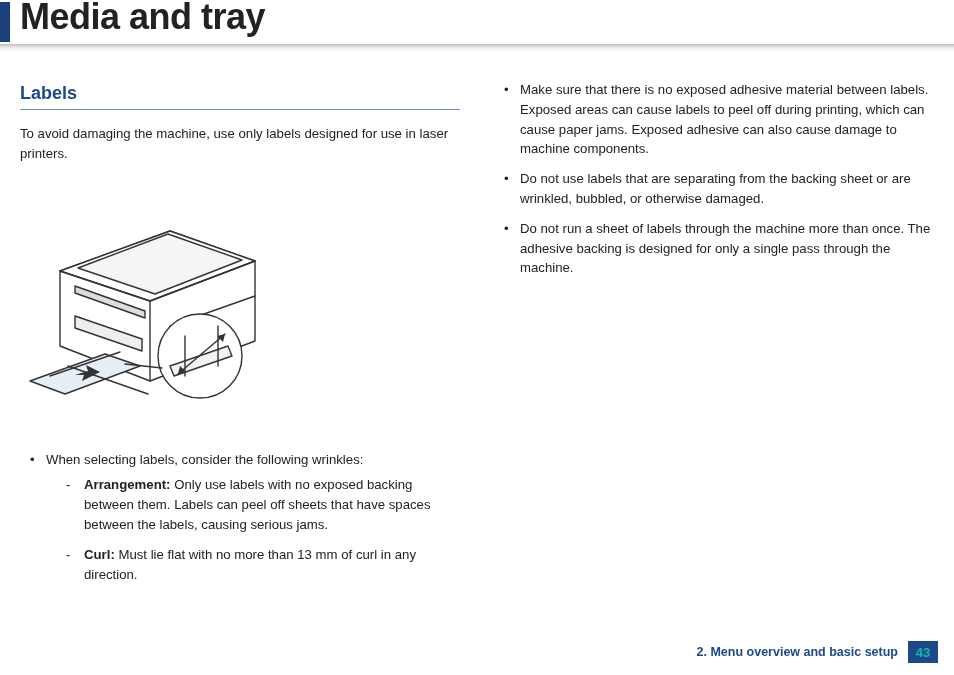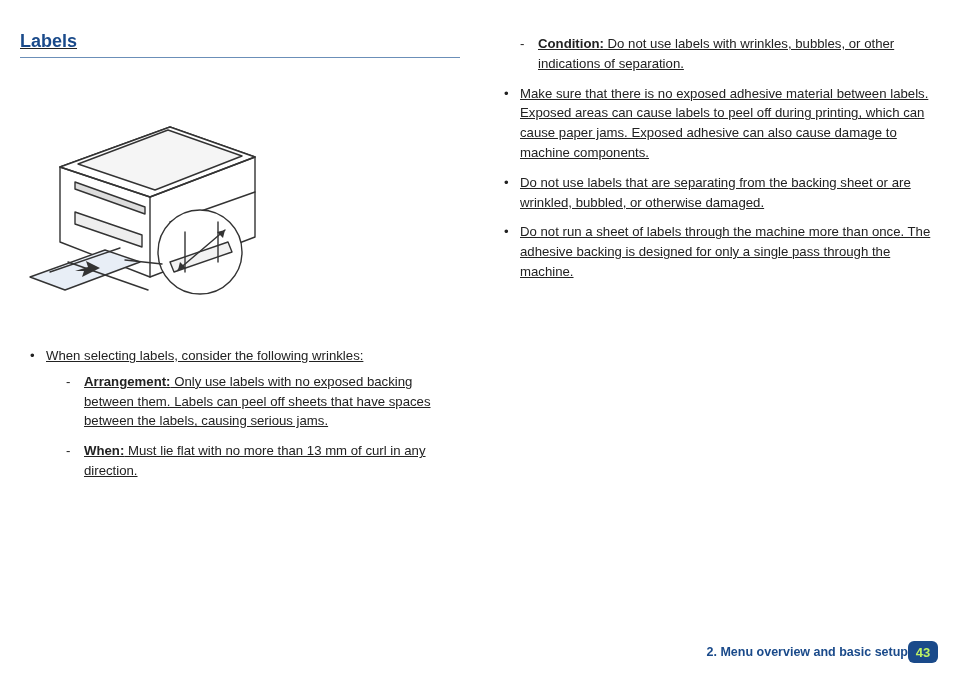--- a/index.html
+++ b/index.html
@@ -6,56 +6,62 @@
   html, body { width: 954px; height: 675px; font-family: "Myriad Pro", "Segoe UI", Arial, sans-serif; background: #fff; color: #222; }
   .page { position: relative; width: 954px; height: 675px; overflow: hidden; }
 
   
   .title-wrap { position: relative; height: 52px; }
   .title-bar-accent { position: absolute; left: 0; top: 2px; width: 10px; height: 40px; background: #1a3f7a; }
   .title { position: absolute; left: 20px; top: -4px; font-size: 36px; font-weight: 700; letter-spacing: -0.5px; }
   .title-underline { position: absolute; left: 0; top: 44px; width: 954px; height: 8px;
     background: linear-gradient(to bottom, #bcbcbc 0%, #e8e8e8 40%, rgba(255,255,255,0) 100%); }
 
-  .cols { display: flex; gap: 34px; padding: 28px 20px 0 20px; text-decoration: underline; }
+  .cols { display: flex; gap: 34px; padding: 28px 20px 0 20px; }
   .col { flex: 1 1 0; font-size: 13.2px; line-height: 1.5; }
 
   .section-heading { color: #1a4a8a; font-size: 18px; font-weight: 600; margin-bottom: 2px; }
   .section-rule { border: 0; border-top: 1px solid #6b8fb8; margin-bottom: 14px; }
 
   .para { margin-bottom: 12px; }
 
   .figure { width: 260px; height: 260px; margin: 6px 0 14px 0; }
   .figure svg { width: 100%; height: 100%; }
 
   ul.bullets { list-style: none; padding-left: 6px; }
   ul.bullets > li { position: relative; padding-left: 20px; margin-bottom: 10px; }
   ul.bullets > li::before { content: "•"; position: absolute; left: 4px; top: 0; }
 
   ul.dashes { list-style: none; padding-left: 20px; margin-top: 6px; }
   ul.dashes > li { position: relative; padding-left: 18px; margin-bottom: 10px; }
   ul.dashes > li::before { content: "-"; position: absolute; left: 0; top: 0; }
 
   .term { font-weight: 700; }
 
-  .footer { position: absolute; right: 16px; bottom: 12px; display: flex; align-items: center; }
+  .footer { position: absolute; right: 16px; bottom: 12px; display: flex; align-items: center; gap: 10px; }
   .footer-chapter { color: #1a4a8a; font-weight: 700; font-size: 12.5px; }
-  .page-num { background: #1a4a8a; color: #bef264; font-weight: 700; font-size: 13px; width: 30px; height: 22px; display: flex; align-items: center; justify-content: center; border-radius: 6px; }
+  .page-num { background: #1a4a8a; color: #14b8a6; font-weight: 700; font-size: 13px; width: 30px; height: 22px; display: flex; align-items: center; justify-content: center; }
 </style>
 </head>
 <body>
 
 <div class="page">
 
+  <div class="title-wrap">
+    <div class="title-bar-accent"></div>
+    <h1 class="title">Media and tray</h1>
+    <div class="title-underline"></div>
+  </div>
 
   <div class="cols">
 
     <div class="col">
       <div class="section-heading">Labels</div>
       <hr class="section-rule">
+      <p class="para">To avoid damaging the machine, use only labels designed for use in laser printers.</p>
 
       <div class="figure">
         <svg viewBox="0 0 260 260">
           <g fill="#fff" stroke="#333" stroke-width="1.4" stroke-linejoin="round" stroke-linecap="round">
 
             <polygon points="40,170 40,95 150,55 235,85 235,165 130,205"></polygon>
 
             <polygon points="40,95 150,55 235,85 130,125"></polygon>
 
             <polygon points="58,92 148,58 222,84 135,118" fill="#f5f5f5"></polygon>
@@ -93,33 +99,28 @@
       </div>
 
       <ul class="bullets">
         <li>
           <span>When selecting labels, consider the following wrinkles:</span>
           <ul class="dashes">
             <li>
               <span class="term">Arrangement:</span><span> Only use labels with no exposed backing between them. Labels can peel off sheets that have spaces between the labels, causing serious jams.</span>
             </li>
             <li>
-              <span class="term">When:</span><span> Must lie flat with no more than 13 mm of curl in any direction.</span>
+              <span class="term">Curl:</span><span> Must lie flat with no more than 13 mm of curl in any direction.</span>
             </li>
           </ul>
         </li>
       </ul>
     </div>
 
     <div class="col">
-      <ul class="dashes" style="padding-left:26px;">
-        <li>
-          <span class="term">Condition:</span><span> Do not use labels with wrinkles, bubbles, or other indications of separation.</span>
-        </li>
-      </ul>
       <ul class="bullets">
         <li><span>Make sure that there is no exposed adhesive material between labels. Exposed areas can cause labels to peel off during printing, which can cause paper jams. Exposed adhesive can also cause damage to machine components.</span></li>
         <li><span>Do not use labels that are separating from the backing sheet or are wrinkled, bubbled, or otherwise damaged.</span></li>
         <li><span>Do not run a sheet of labels through the machine more than once. The adhesive backing is designed for only a single pass through the machine.</span></li>
       </ul>
     </div>
 
   </div>
 
   <div class="footer">

